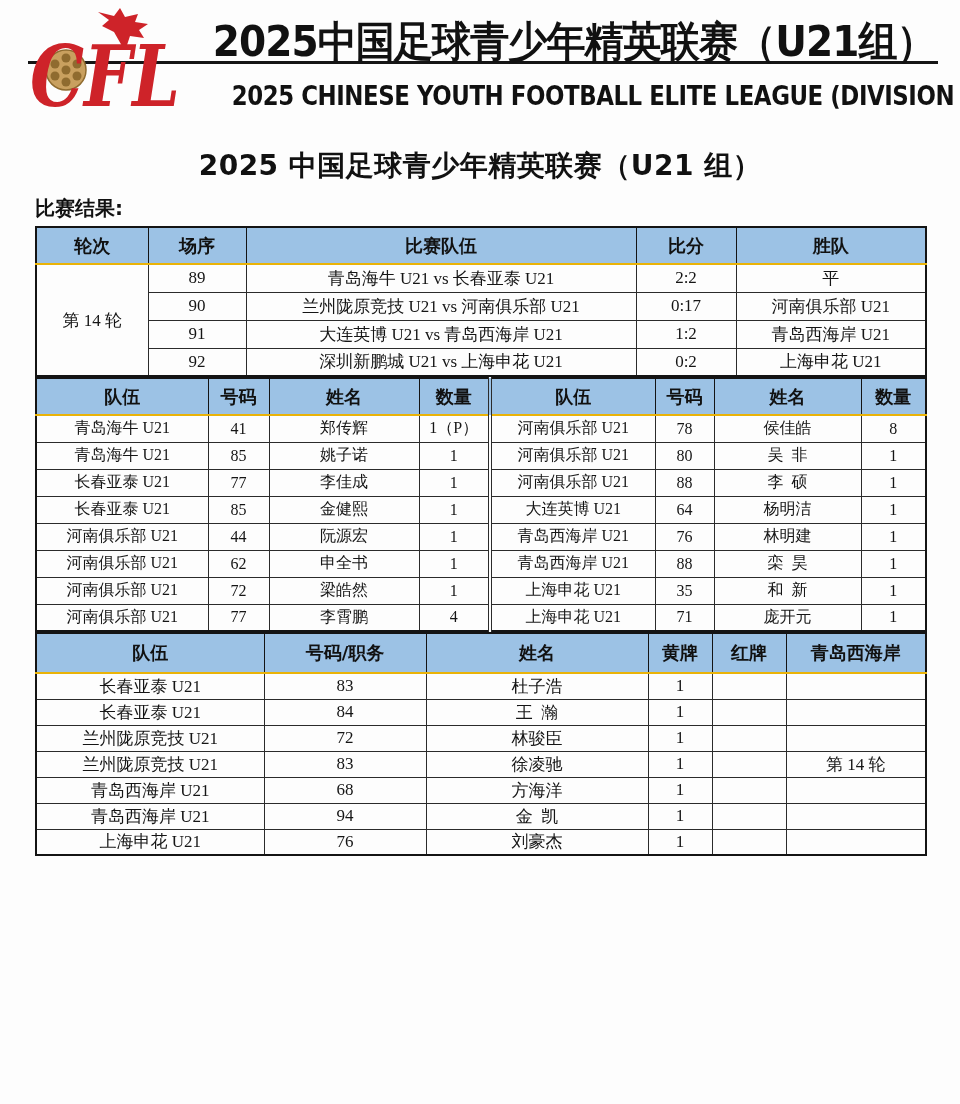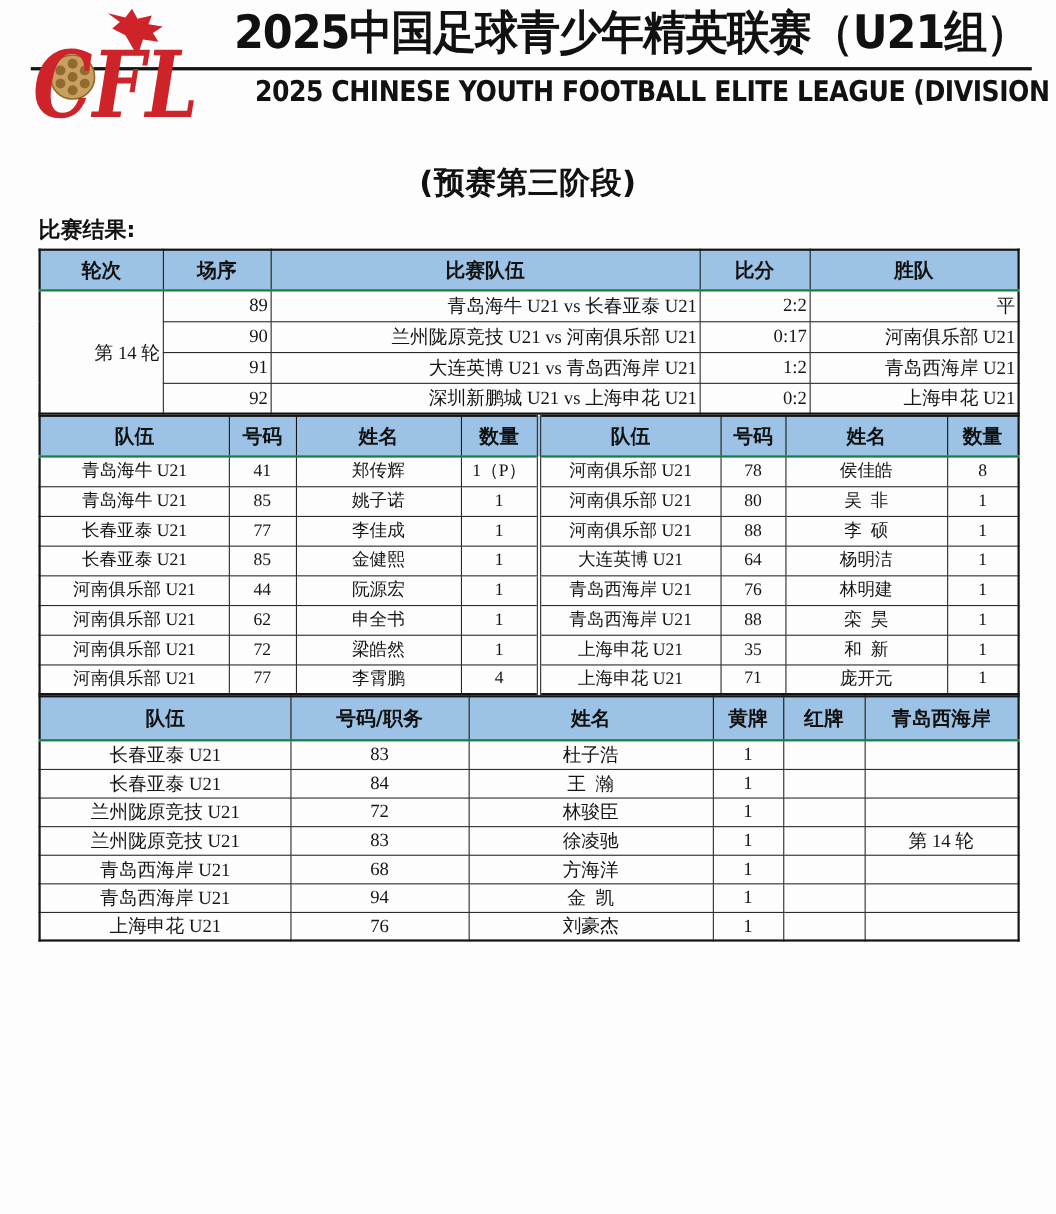--- a/index.html
+++ b/index.html
@@ -12,21 +12,21 @@
   }
   .hei { font-family: "DejaVu Sans", "Liberation Sans", sans-serif; }
 
   
   .banner { position: relative; height: 132px; }
   .banner-line {
     position: absolute; left: 28px; right: 22px; top: 61px;
     height: 3px; background: #151515; z-index: 0;
   }
   .logo { position: absolute; left: 26px; top: 6px; width: 160px; height: 122px; z-index: 1; }
-  .banner-titles { position: absolute; left: 186px; right: 12px; top: 4px; z-index: 1; text-align: right; }
+  .banner-titles { position: absolute; left: 186px; right: 12px; top: 16px; z-index: 1; text-align: right; }
   .banner-zh {
     font-weight: 900; font-size: 42px; line-height: 52px;
     white-space: nowrap; letter-spacing: -1px;
     transform: scaleX(0.93); transform-origin: 50% 50%;
   }
   .banner-en {
     font-weight: bold; font-size: 26px; line-height: 30px; margin-top: 13px;
     white-space: nowrap; letter-spacing: -0.5px;
     transform: scaleX(0.88); transform-origin: 50% 50%;
   }
@@ -43,33 +43,33 @@
     margin: 8px 0 4px 35px;
     font-weight: bold; font-size: 20px; line-height: 27px;
   }
 
   
   .tbl {
     width: 890px; margin-left: 35px;
     border-collapse: collapse; table-layout: fixed;
     border: 2px solid #141414;
   }
-  .tbl thead tr { border-bottom: 2px solid #15803d; padding-left: 13px; }
+  .tbl thead tr { border-bottom: 2px solid #eab308; padding-left: 13px; }
   .tbl th {
     background: #9CC2E5; border: 1px solid #141414;
     font-family: "DejaVu Sans", "Liberation Sans", sans-serif;
     font-weight: bold; font-size: 18px; padding: 0; text-align: center;
   }
   .tbl td {
     border: 1px solid #2b2b2b; text-align: center;
     font-size: 17px; padding: 0 2px; color: #151515;
     overflow: hidden; white-space: nowrap;
   }
   .results th { height: 37px; }
-  .results td { height: 28px; text-align: right; }
+  .results td { height: 28px; }
   .goals th   { height: 37px; }
   .goals td   { height: 27px; font-size: 16px; }
   .cards th   { height: 40px; }
   .cards td   { height: 26px; }
   .dsep { border-left: 4px double #2b2b2b !important; }
 </style>
 </head>
 <body>
 
 <div class="page">
@@ -90,21 +90,21 @@
       <path fill="#CE2329" d="M96 40 L88 26 L76 20 L83 14 L72 6 L88 10 L94 2 L99 11 L112 8 L109 16 L122 18 L113 24 L118 32 L104 30 L100 42 Z"></path>
       <text x="4" y="100" font-size="84" font-weight="bold" font-style="italic" fill="#CE2329" font-family="'DejaVu Serif','Liberation Serif',serif" textLength="150" lengthAdjust="spacingAndGlyphs">CFL</text>
     </svg>
     <div class="banner-titles">
       <div class="banner-zh hei">2025中国足球青少年精英联赛（U21组）</div>
       <div class="banner-en hei">2025 CHINESE YOUTH FOOTBALL ELITE LEAGUE (DIVISION U21)</div>
     </div>
   </header>
 
   <section class="doc-title hei">
-    <div>(预赛第三阶段)</div>
+    <div>2025 中国足球青少年精英联赛（U21 组）</div>
   </section>
 
   <div class="section-label hei">比赛结果:</div>
   <table class="tbl results">
     <colgroup>
       <col style="width:112px">
         <col style="width:98px">
         <col style="width:390px">
       <col style="width:100px">
         <col style="width:190px">

